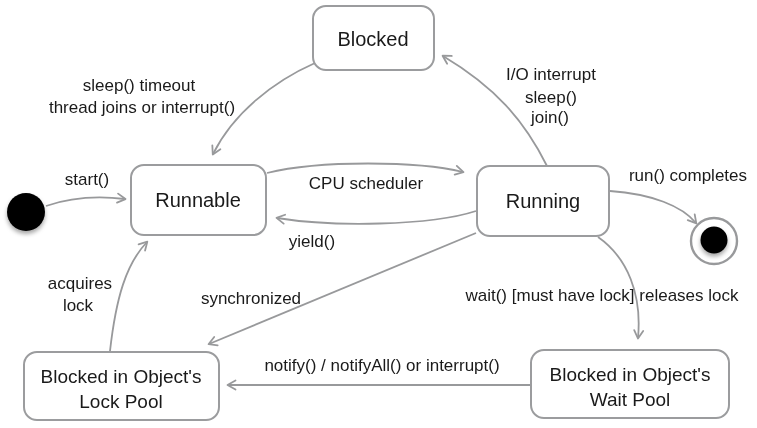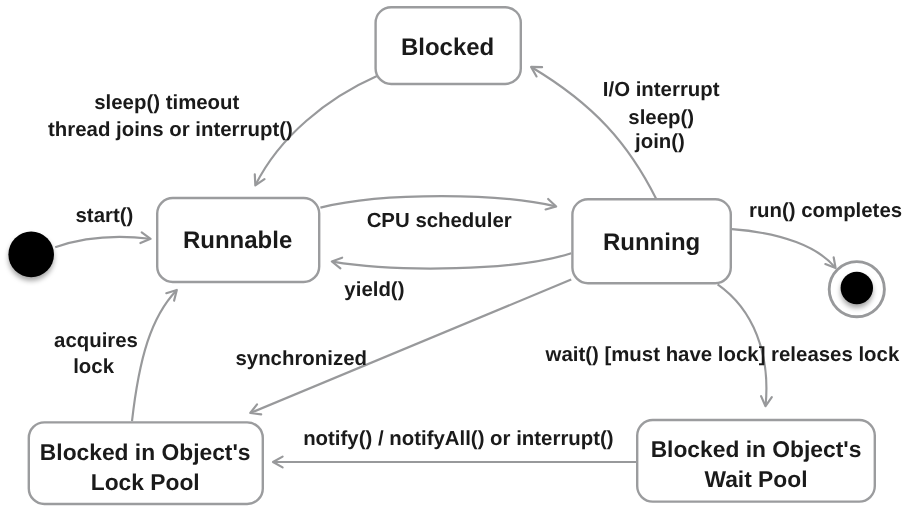--- a/index.html
+++ b/index.html
@@ -15,21 +15,20 @@
     padding: 0;
     background: var(--background);
   }
   .stage {
     position: relative;
     width: 757px;
     height: 428px;
     background: var(--background);
     overflow: hidden;
     font-family: "Liberation Sans", sans-serif;
-    font-weight: bold;
   }
   svg { display: block; }
   .state-box {
     fill: var(--box-fill);
     stroke: var(--box-border);
     stroke-width: 2;
   }
   .edge {
     fill: none;
     stroke: var(--arrow);

